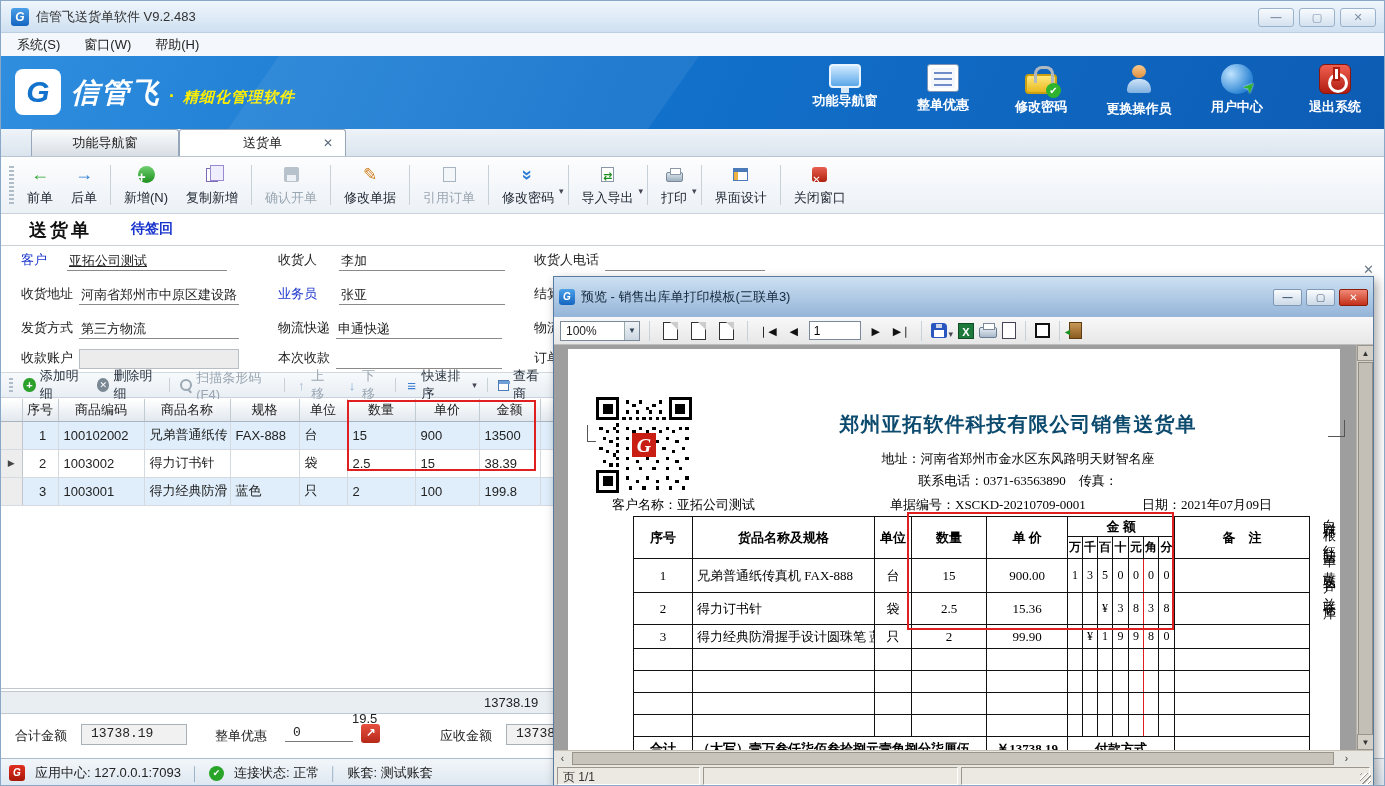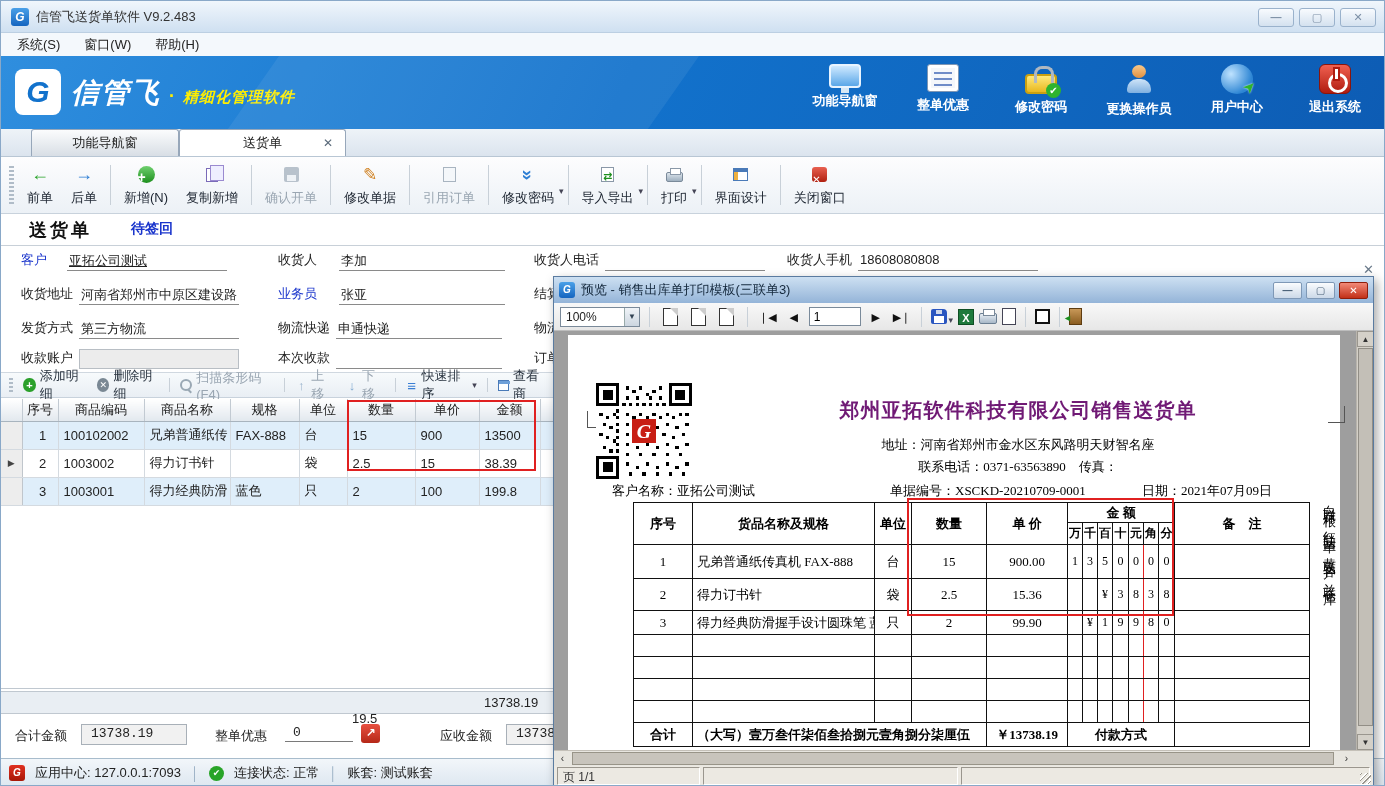--- a/index.html
+++ b/index.html
@@ -167,21 +167,21 @@
     color:#fff; font-size:10px; font-weight:bold; font-style:italic; text-align:center; line-height:16px; }
   .sb-logo::before{content:"G";}
   .sb-sep { color:#9ab0c4; }
   .sb-check { width:15px; height:15px; border-radius:50%; background:#28a428; color:#fff; font-size:9px; text-align:center; line-height:15px; }
   .sb-check::before{content:"✔";}
 
   
   .dlg { position:absolute; left:552px; top:275px; width:821px; height:511px; z-index:20;
     background:#ece9e2; border:1px solid #5a7ba0; box-shadow:3px 4px 10px rgba(0,0,0,.35);
     display:flex; flex-direction:column; }
-  .dlg-title { height:26px; background:linear-gradient(#cde0f2,#94b4d8); display:flex; align-items:center; padding:0 5px; gap:6px; }
+  .dlg-title { height:40px; background:linear-gradient(#cde0f2,#94b4d8); display:flex; align-items:center; padding:0 5px; gap:6px; }
   .dlg-title .txt { font-size:13px; color:#14283c; flex:1; }
   .dlg-logo { width:16px; height:16px; border-radius:3px; background:linear-gradient(#4aa0e8,#1565c0); color:#fff; font-size:10px; font-weight:bold; text-align:center; line-height:16px; }
   .dlg-logo::before{content:"G"; font-style:italic;}
   .dbtns { display:flex; gap:4px; }
   .dwb { width:29px; height:17px; border-radius:2px; border:1px solid #7e98b6; background:linear-gradient(#fafcfe,#ccd9e8); color:#4a6078; font-size:10px; text-align:center; line-height:15px; font-weight:bold; }
   .dwb.min::before{content:"—";} .dwb.max::before{content:"▢";}
   .dwb.cls { background:linear-gradient(#f28a78,#c23018); border-color:#8e1e0c; color:#fff; }
   .dwb.cls::before{content:"✕";}
   .dlg-toolbar { height:28px; background:linear-gradient(#f8f8f8,#e7e7e7); border-bottom:1px solid #bdbdbd;
     display:flex; align-items:center; padding:0 6px; gap:5px; }
@@ -220,21 +220,21 @@
   .grip2 { position:absolute; right:2px; bottom:2px; width:11px; height:11px;
     background:repeating-linear-gradient(135deg,#fff 0 1px,#9a968e 1px 2px,transparent 2px 4px); }
 
   
   .pv-page * { font-family:"Liberation Serif","DejaVu Serif",serif; }
   .cropmark { position:absolute; width:17px; height:17px; }
   .cm-l { left:19px; top:76px; border-left:1px solid #555; border-bottom:1px solid #555; }
   .cm-r { left:760px; top:71px; border-right:1px solid #555; border-bottom:1px solid #555; }
   .qr { position:absolute; left:28px; top:48px; width:96px; height:96px; }
   .pv-title { position:absolute; left:150px; top:62px; width:600px; text-align:center;
-    font-size:20px; font-weight:bold; letter-spacing:1px; color:#701a75;
+    font-size:20px; font-weight:bold; letter-spacing:1px; color:#0c4a6e;
     font-family:"Liberation Sans","DejaVu Sans",sans-serif; }
   .pv-line { position:absolute; left:150px; width:600px; text-align:center; font-size:13px; color:#000; }
   .pv-addr { top:101px; } .pv-tel { top:123px; }
   .pv-info { position:absolute; top:147px; font-size:13px; color:#000; white-space:nowrap; }
   .pi-cust{left:44px;} .pi-no{left:322px;} .pi-date{left:574px;}
   table.pvt { position:absolute; left:65px; top:167px; border-collapse:collapse; table-layout:fixed; width:676px; background:#fff; }
   table.pvt td, table.pvt th { border:1px solid #111; font-size:13px; text-align:center; padding:0; color:#000; overflow:hidden; white-space:nowrap; }
   table.pvt th { font-weight:bold; }
   table.pvt .nm { text-align:left; padding-left:4px; }
   table.pvt .dg { font-size:12px; }
@@ -399,24 +399,20 @@
     <span class="lab blue">客户</span>
     <span class="val" style="width:160px; margin-left:14px;text-decoration:underline;">亚拓公司测试</span>
   </div>
   <div class="fld" style="left:277px; top:250px;">
     <span class="lab">收货人</span>
     <span class="val" style="width:166px; margin-left:16px;">李加</span>
   </div>
   <div class="fld" style="left:533px; top:250px;">
     <span class="lab">收货人电话</span>
     <span class="val" style="width:160px;"></span>
-  </div>
-  <div class="fld" style="left:786px; top:250px;">
-    <span class="lab">收货人手机</span>
-    <span class="val" style="width:180px;">18608080808</span>
   </div>
   <div class="fld" style="left:20px; top:284px;">
     <span class="lab">收货地址</span>
     <span class="val" style="width:160px;">河南省郑州市中原区建设路</span>
   </div>
   <div class="fld" style="left:277px; top:284px;">
     <span class="lab blue">业务员</span>
     <span class="val" style="width:166px; margin-left:16px;">张亚</span>
   </div>
   <div class="fld" style="left:533px; top:284px;">

